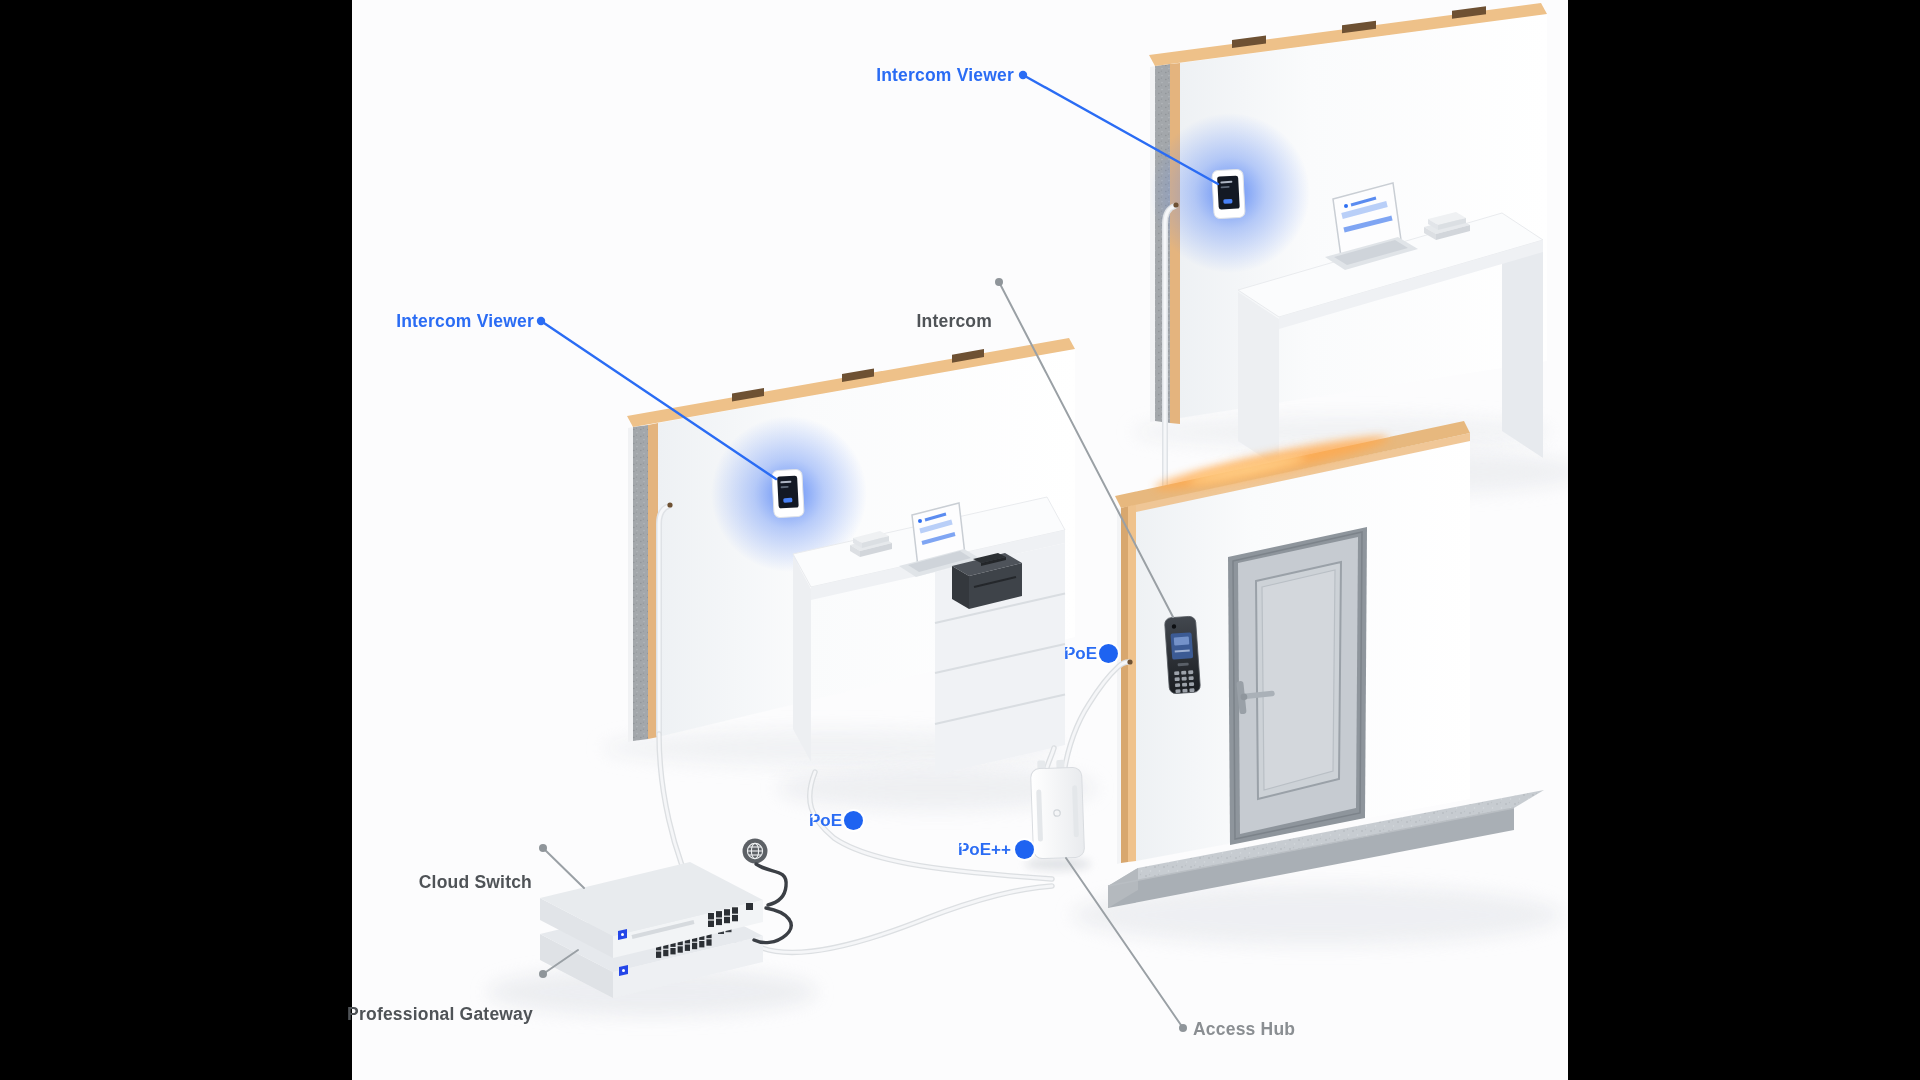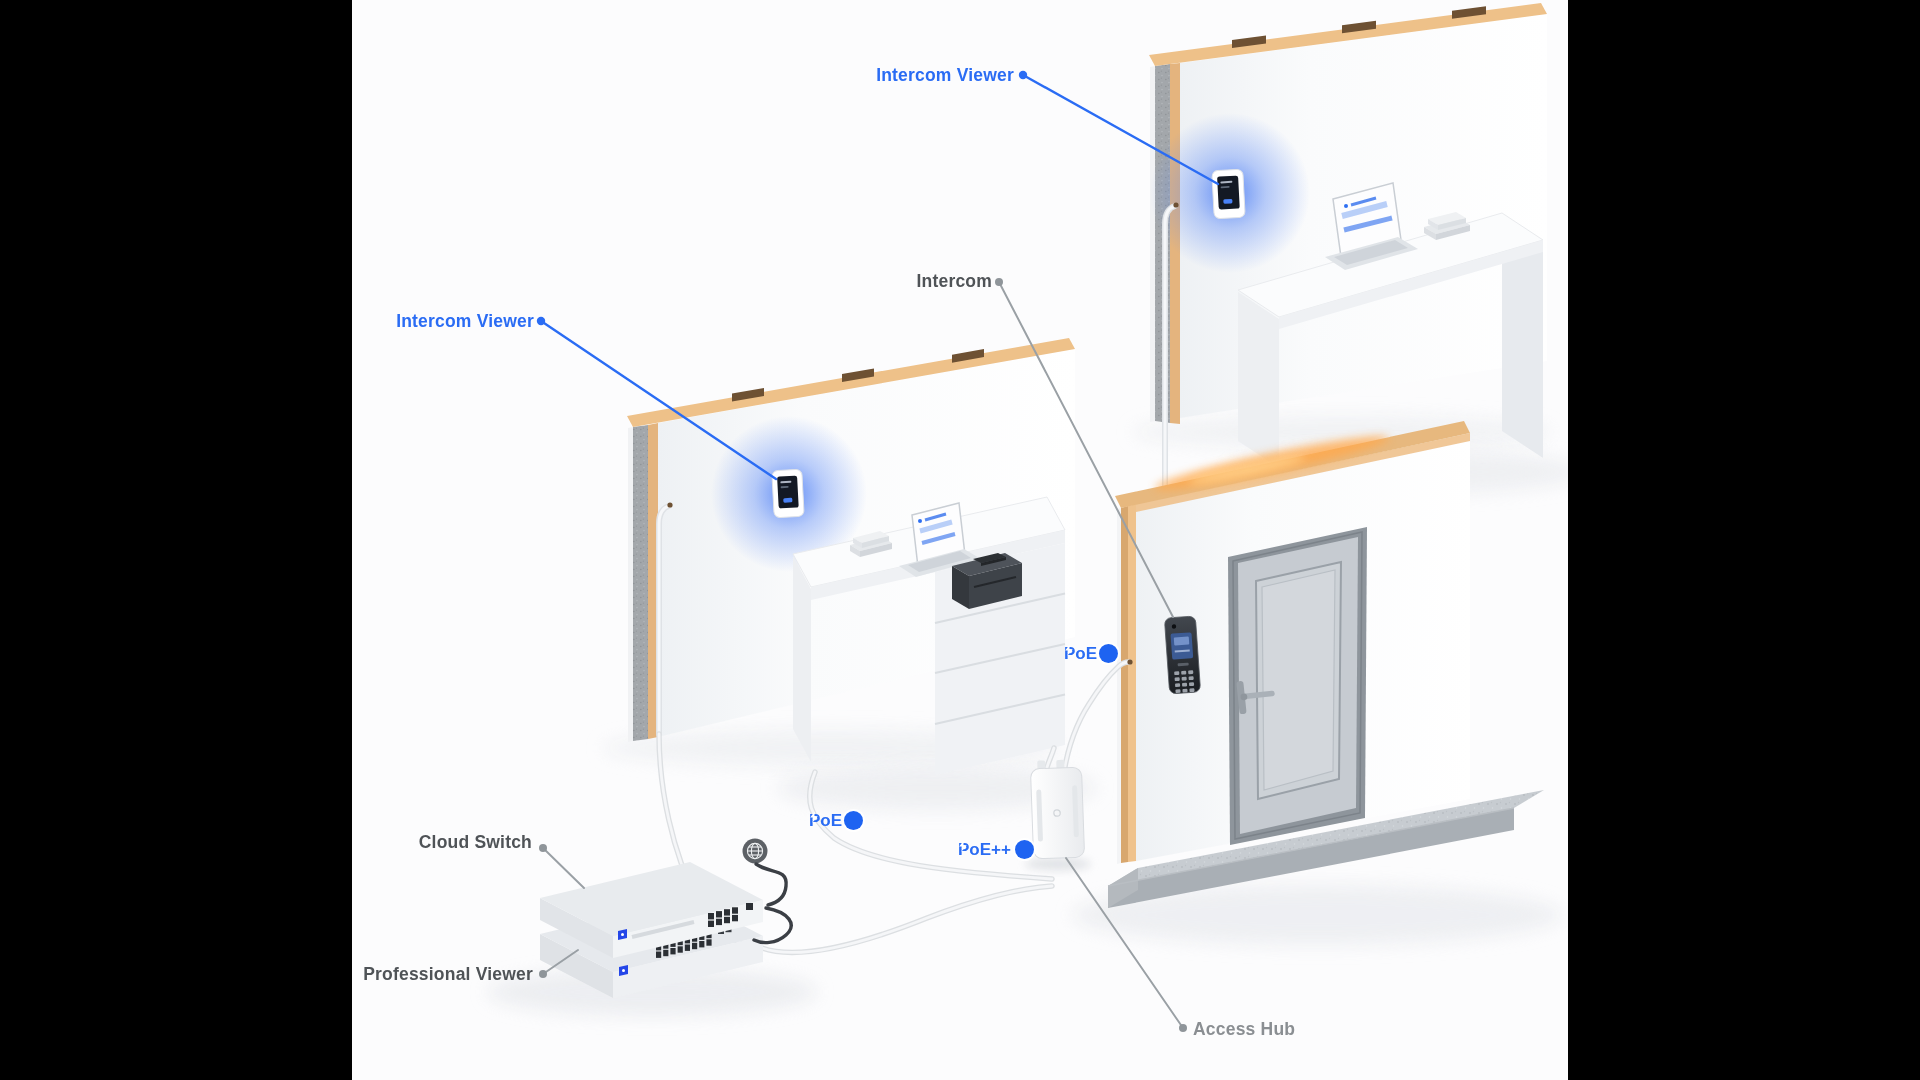--- a/index.html
+++ b/index.html
@@ -5,21 +5,21 @@
   html,body{margin:0;padding:0;background:#000;}
   .stage{position:relative;width:1920px;height:1080px;background:#000;overflow:hidden;
          font-family:"Liberation Sans",sans-serif;-webkit-font-smoothing:antialiased;}
   .bar{position:absolute;top:0;height:1080px;background:#000;}
   .bar.left{left:0;width:352px;}
   .bar.right{left:1568px;width:352px;}
   .canvas{position:absolute;left:352px;top:0;width:1216px;height:1080px;background:#fcfcfd;}
   .canvas svg{position:absolute;left:0;top:0;}
   .lbl{position:absolute;font-size:17.5px;line-height:20px;white-space:nowrap;letter-spacing:.2px;}
   .lbl.blue{color:#2a6cf4;font-weight:700;}
-  .lbl.gray{color:#4f5357;font-weight:600;}
+  .lbl.gray{color:#4f5357;font-weight:600;margin-top:40px;}
   .lbl.gray-light{color:#8a8e92;font-weight:700;}
   .poe-col{position:absolute;display:flex;align-items:center;gap:2px;}
   .poe-row{position:absolute;display:flex;flex-direction:row;align-items:center;gap:4px;}
   .poe-txt{color:#2a6cf4;font-size:17px;font-weight:700;line-height:19px;}
   .badge{width:19px;height:19px;border-radius:50%;background:#1e63f1;display:flex;
          align-items:center;justify-content:center;box-shadow:0 0 0 2px rgba(255,255,255,.85);}
   .badge svg{display:block;}
 </style>
 </head>
 <body>
@@ -351,21 +351,21 @@
     <div class="lbl blue" style="right:1034px;top:311px;">
       <span>Intercom Viewer</span>
     </div>
     <div class="lbl gray" style="right:576px;top:271px;">
       <span>Intercom</span>
     </div>
     <div class="lbl gray" style="right:1036px;top:832px;">
       <span>Cloud Switch</span>
     </div>
     <div class="lbl gray" style="right:1035px;top:964px;">
-      <span>Professional Viewer</span>
+      <span>Professional Gateway</span>
     </div>
     <div class="lbl gray-light" style="left:841px;top:1019px;">
       <span>Access Hub</span>
     </div>
 
     <div class="poe-col" style="left:739px;top:644px;transform:translateX(-50%);">
       <span class="poe-txt">PoE</span>
       <span class="badge">
         <svg width="10" height="12" viewBox="0 0 12 14">
             <path d="M7 0 L1.5 7.5 H5 L4 14 L10.5 6 H6.5 Z" fill="#ffffff"></path>

